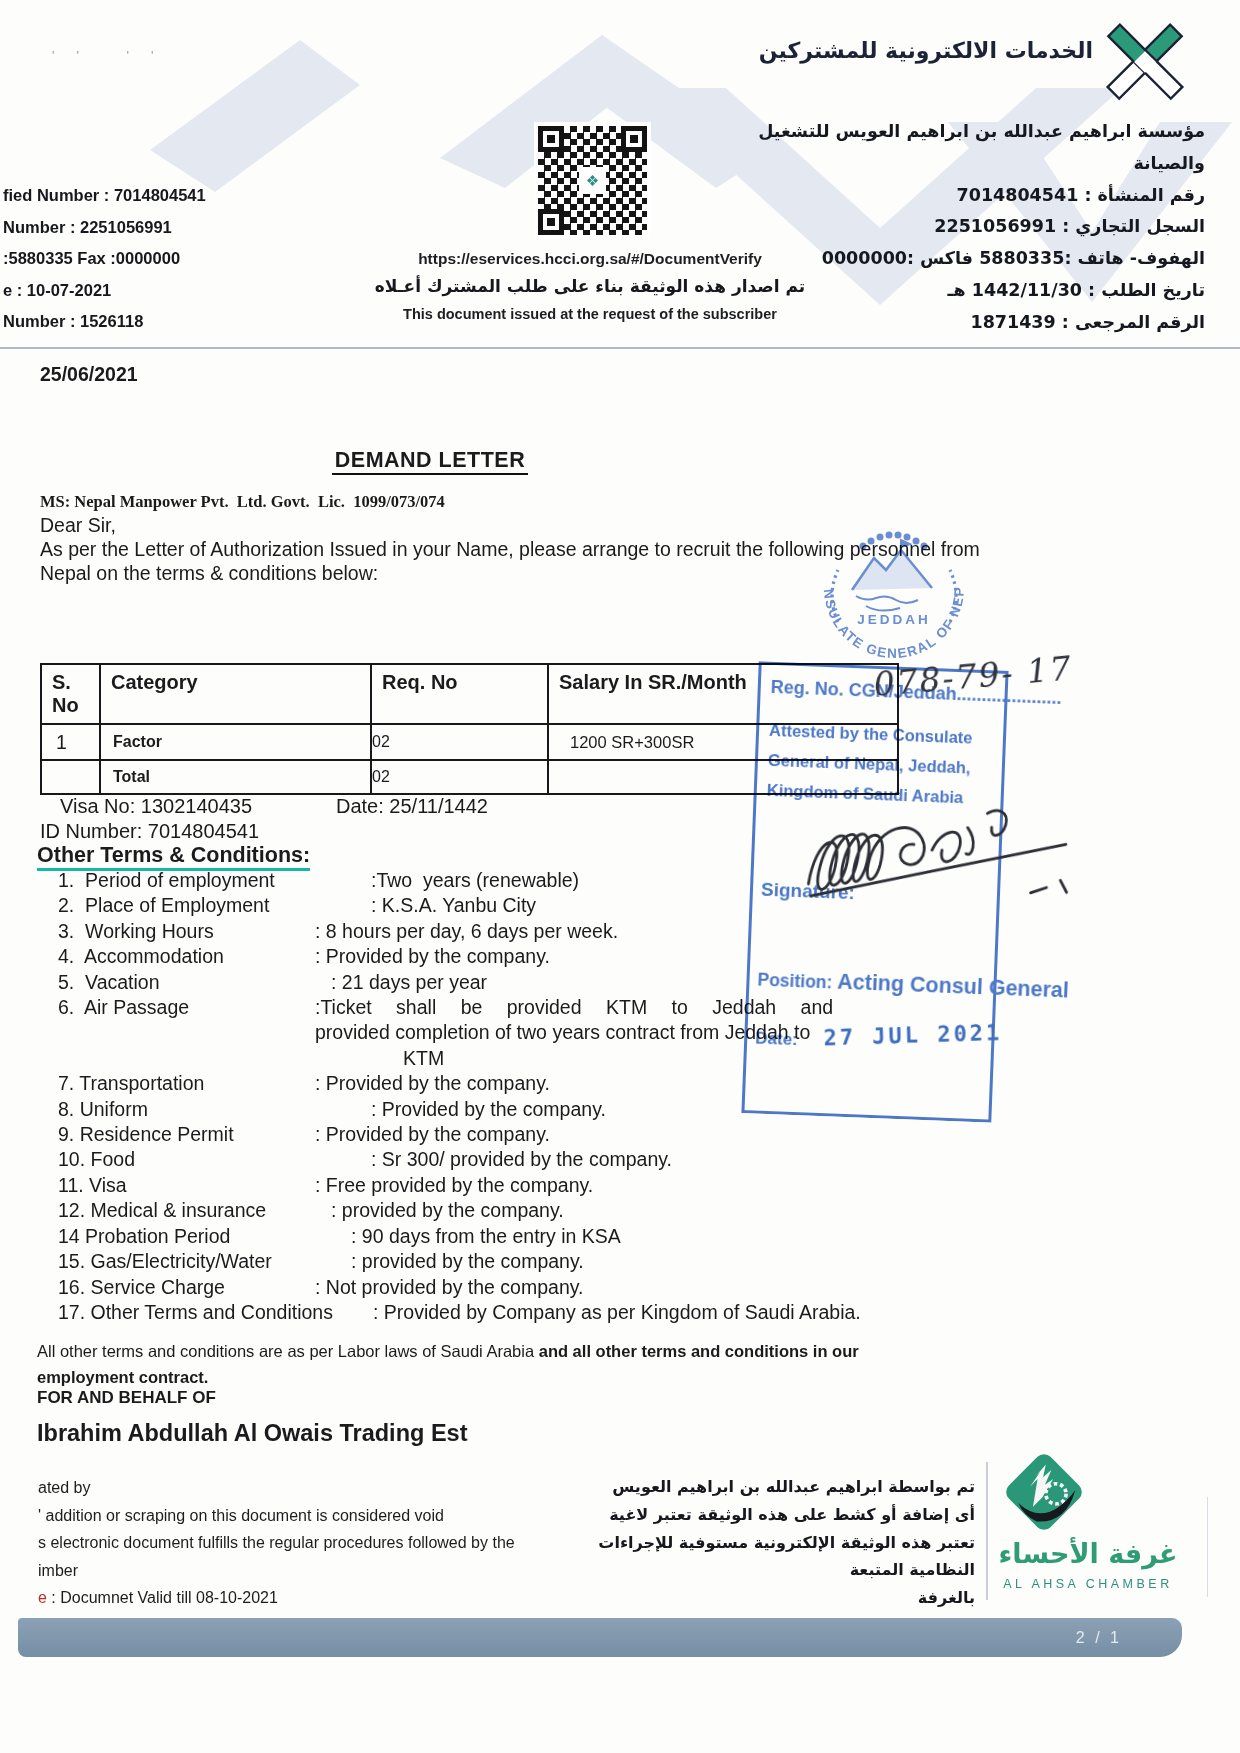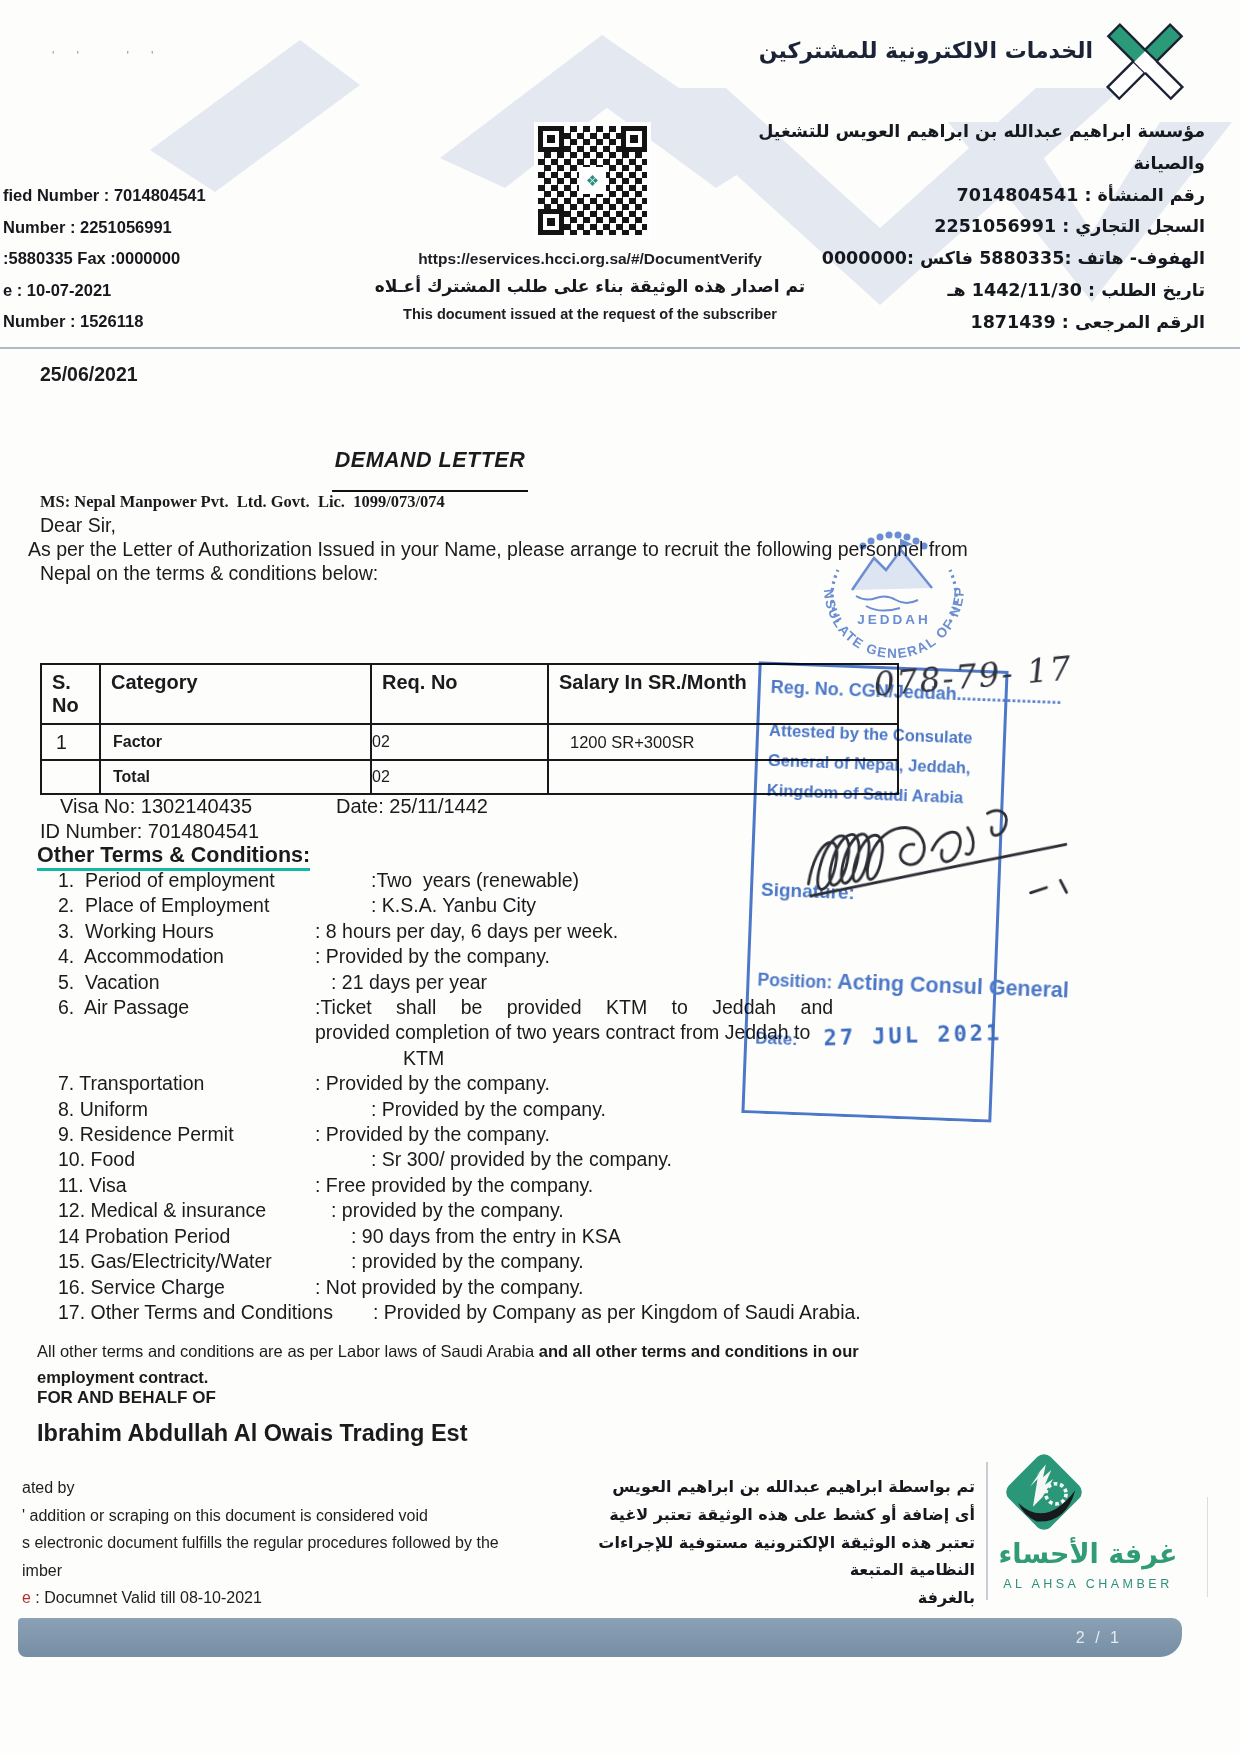--- a/index.html
+++ b/index.html
@@ -32,24 +32,24 @@
 
   .verify-url { left:340px; top:250px; width:500px; text-align:center; font-size:15.5px; font-weight:600; color:#1d1e22; z-index:2; }
   .verify-ar  { left:340px; top:276px; width:500px; text-align:center; font-size:17px; font-weight:600; color:#17181d; z-index:2; }
   .verify-en  { left:340px; top:306px; width:500px; text-align:center; font-size:14.5px; font-weight:600; color:#1d1e22; z-index:2; }
 
   .hr-line { left:0; top:347px; width:1240px; height:2px; background:#9aa9bc; opacity:.8; z-index:2; }
 
   
   .doc-date { left:40px; top:363px; font-size:19.5px; font-weight:bold; z-index:2; }
   .title-wrap { left:40px; top:448px; width:780px; text-align:center; z-index:2; }
-  .title-wrap span { font-size:21.5px; font-weight:bold; letter-spacing:.5px; border-bottom:2.5px solid #111; padding:0 3px 18px;font-style:italic; }
+  .title-wrap span { font-size:21.5px; font-weight:bold; letter-spacing:.5px; border-bottom:2.5px solid #111; padding:0 3px 1px; }
   .recipient { left:40px; top:492px; font-size:16.5px; font-weight:bold; font-family:"Liberation Serif", serif; white-space:pre; z-index:2; }
   .salutation { left:40px; top:514px; font-size:19.5px; z-index:2; }
-  .body-l1 { left:28px; top:538px; font-size:19.5px; z-index:2; }
+  .body-l1 { left:40px; top:538px; font-size:19.5px; z-index:2; }
   .body-l2 { left:40px; top:562px; font-size:19.5px; z-index:2; }
 
   
   table.demand { position:absolute; left:40px; top:663px; width:857px; border-collapse:collapse; table-layout:fixed; z-index:1; }
   table.demand th, table.demand td { border:2px solid #16181c; vertical-align:middle; }
   table.demand th { text-align:left; font-size:20px; padding:6px 0 6px 10px; height:58px; vertical-align:top; }
   th.th-sno { padding-left:12px; }
   th.th-req { padding-left:14px; }
   th.th-sal { padding-left:20px; }
   tr.r1 { height:36px; } tr.r2 { height:34px; }
@@ -93,21 +93,21 @@
   .att1 { position:absolute; left:10px; top:50px; font-size:16.5px; font-weight:bold; width:235px; line-height:30px; }
   .sig-label { position:absolute; left:8px; top:214px; font-size:19px; font-weight:bold; }
   .sig-svg { position:absolute; left:48px; top:126px; transform:rotate(-3deg); }
   .pos-line { position:absolute; left:8px; top:302px; font-size:17.5px; font-weight:bold; white-space:nowrap; }
   .pos-line .pos-val { font-size:21.5px; }
   .date-label { position:absolute; left:8px; top:364px; font-size:17px; font-weight:bold; }
   .date-value { position:absolute; left:76px; top:352px; font-size:22px; font-weight:bold; letter-spacing:3px;
                 font-family:"DejaVu Sans Mono", monospace; transform:rotate(-4deg); white-space:nowrap; color:#2f63bd; }
 
   
-  .footer-en { left:22px; top:1474px; font-size:16px; line-height:27.5px; color:#1d1d1f; z-index:1; }
+  .footer-en { left:38px; top:1474px; font-size:16px; line-height:27.5px; color:#1d1d1f; z-index:1; }
   .valid-red { color:#b0342c; }
   .footer-ar { right:265px; top:1473px; width:430px; text-align:right; font-size:16px; font-weight:600; line-height:27.8px; color:#17181d; z-index:1; }
   .notice-red { color:#c23b2e; }
   .footer-vline  { left:986px; top:1462px; width:2px; height:138px; background:#c9cdd5; z-index:1; }
   .footer-vline2 { left:1207px; top:1497px; width:1px; height:100px; background:#dadde3; z-index:1; }
   .chamber-logo { left:998px; top:1446px; z-index:1; }
   .chamber-ar { left:990px; top:1538px; width:196px; text-align:center; font-size:27px; font-weight:bold; color:#2f9c77; z-index:1; }
   .chamber-en { left:990px; top:1577px; width:196px; text-align:center; font-size:12.5px; letter-spacing:3.5px; color:#2e8f7f; z-index:1; }
 
   .bottom-bar { left:18px; top:1618px; width:1164px; height:39px; z-index:1;

